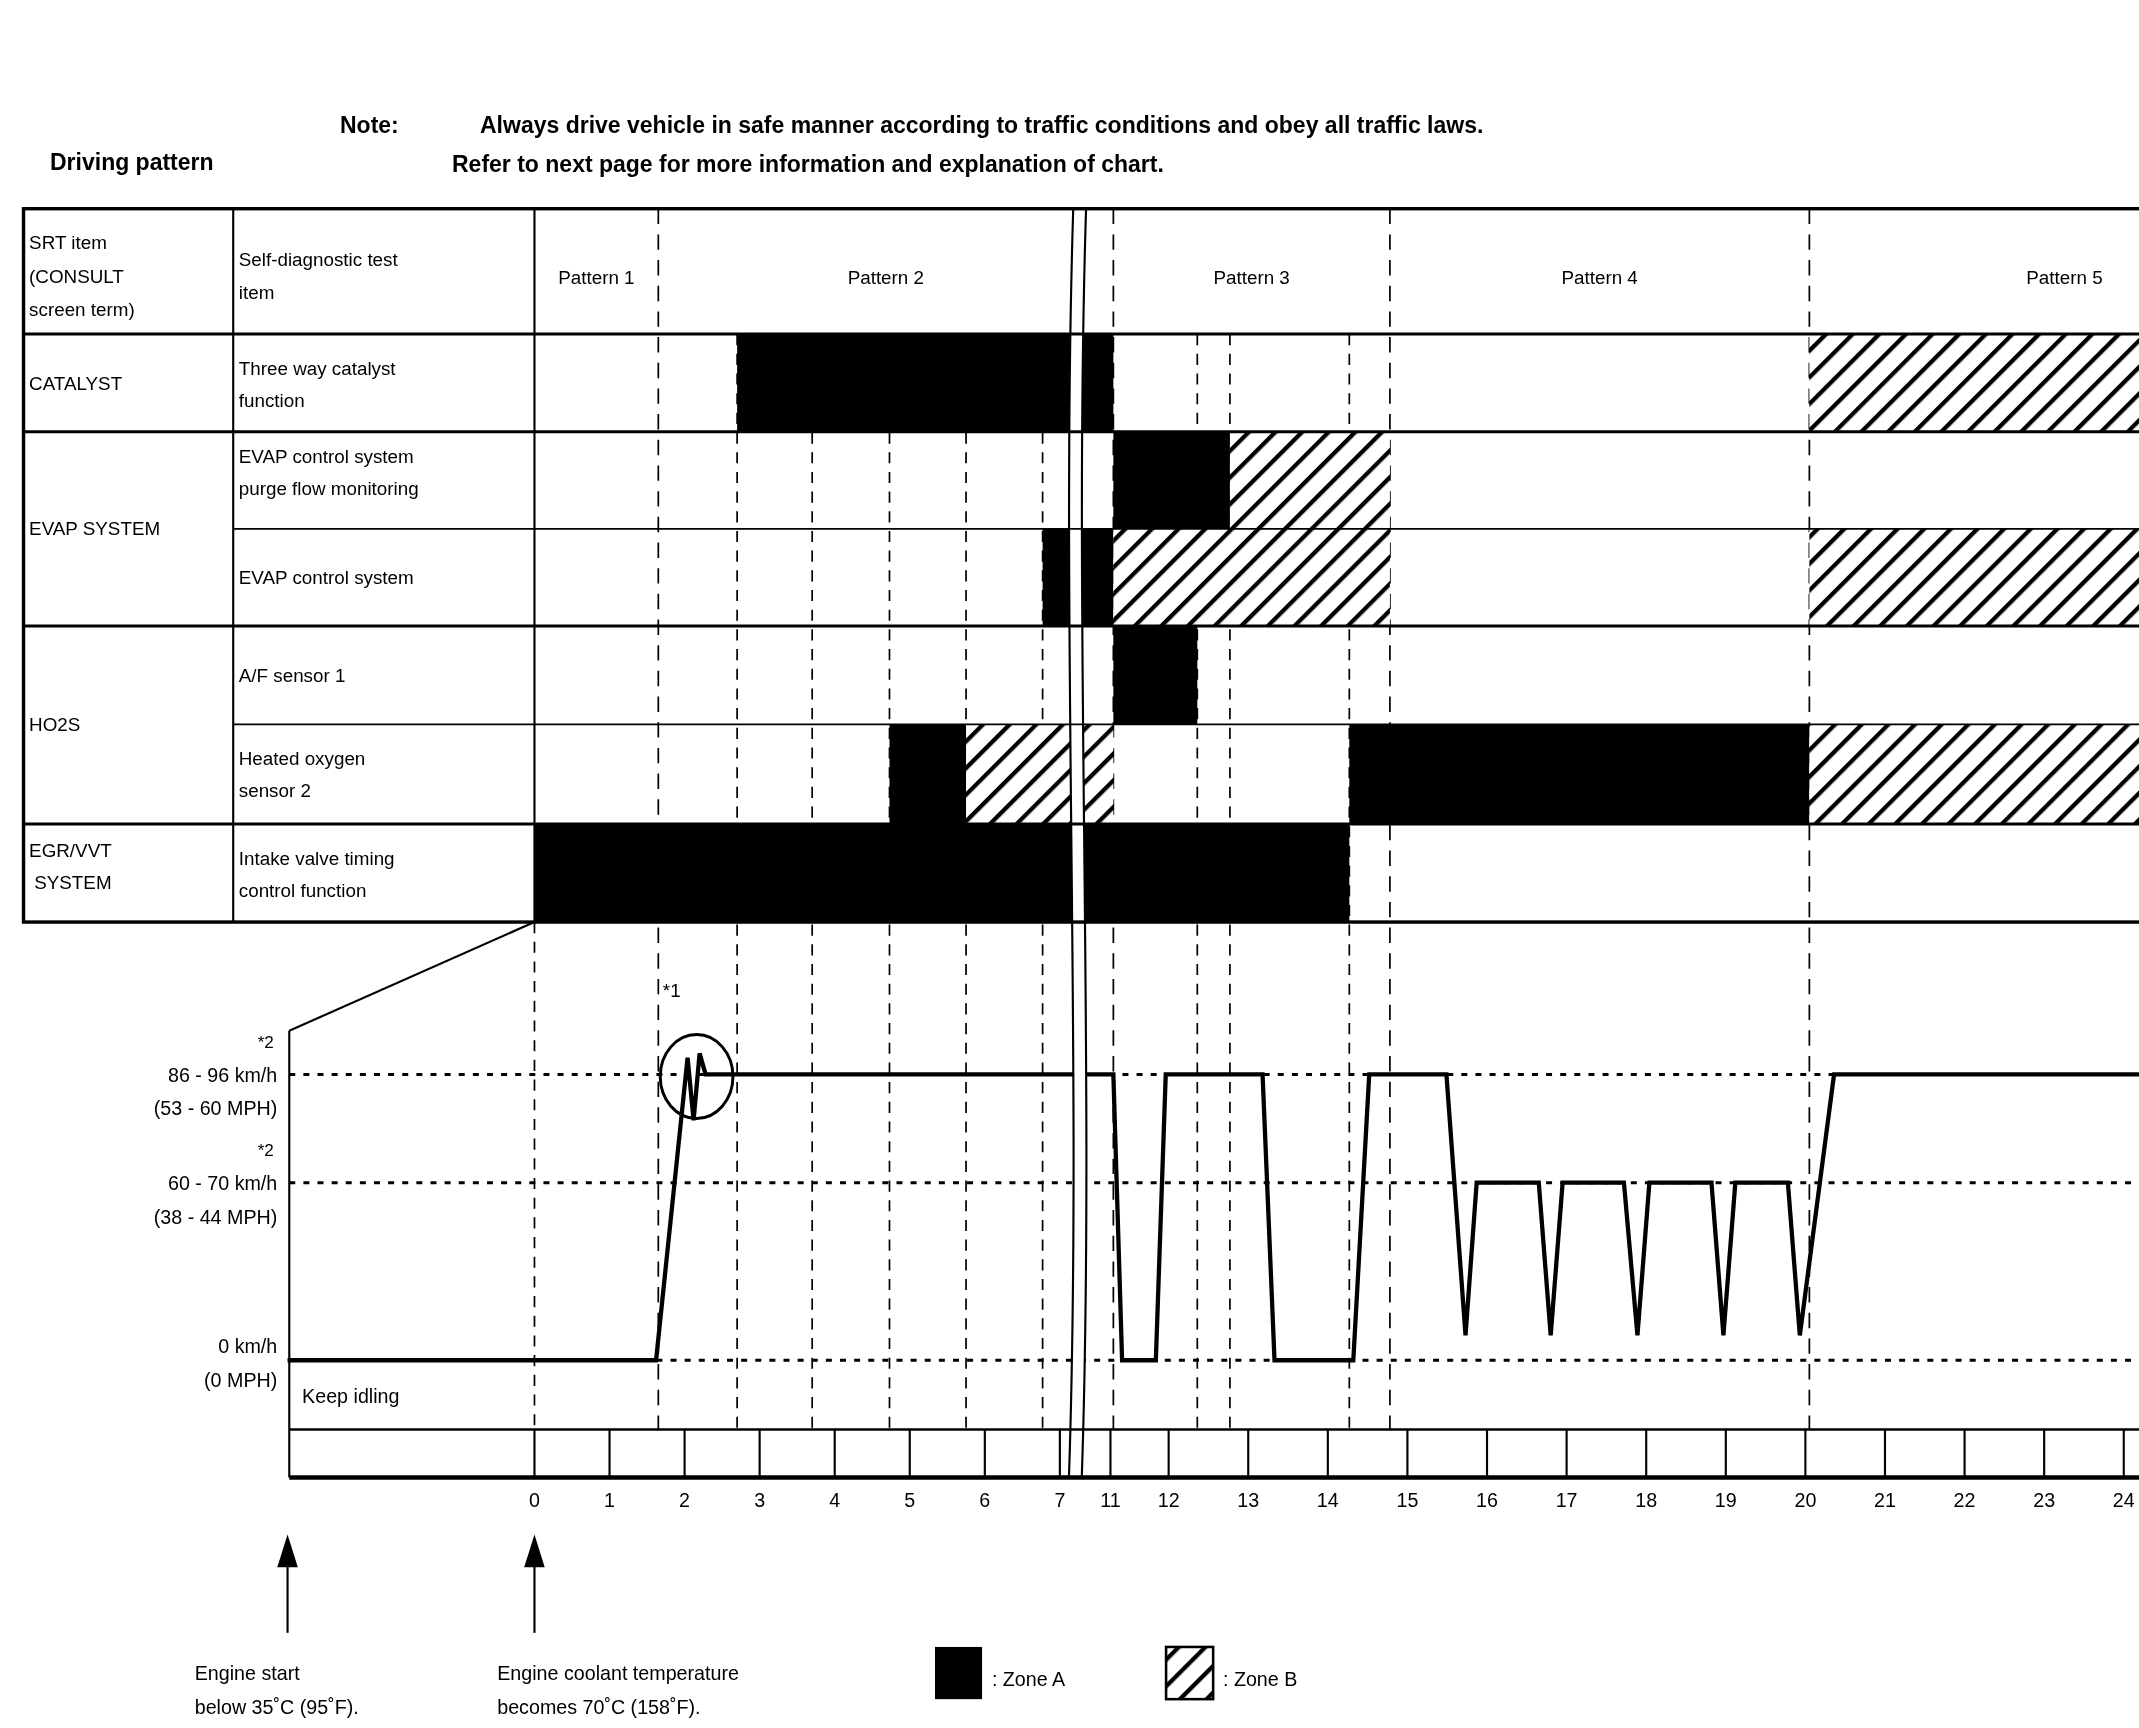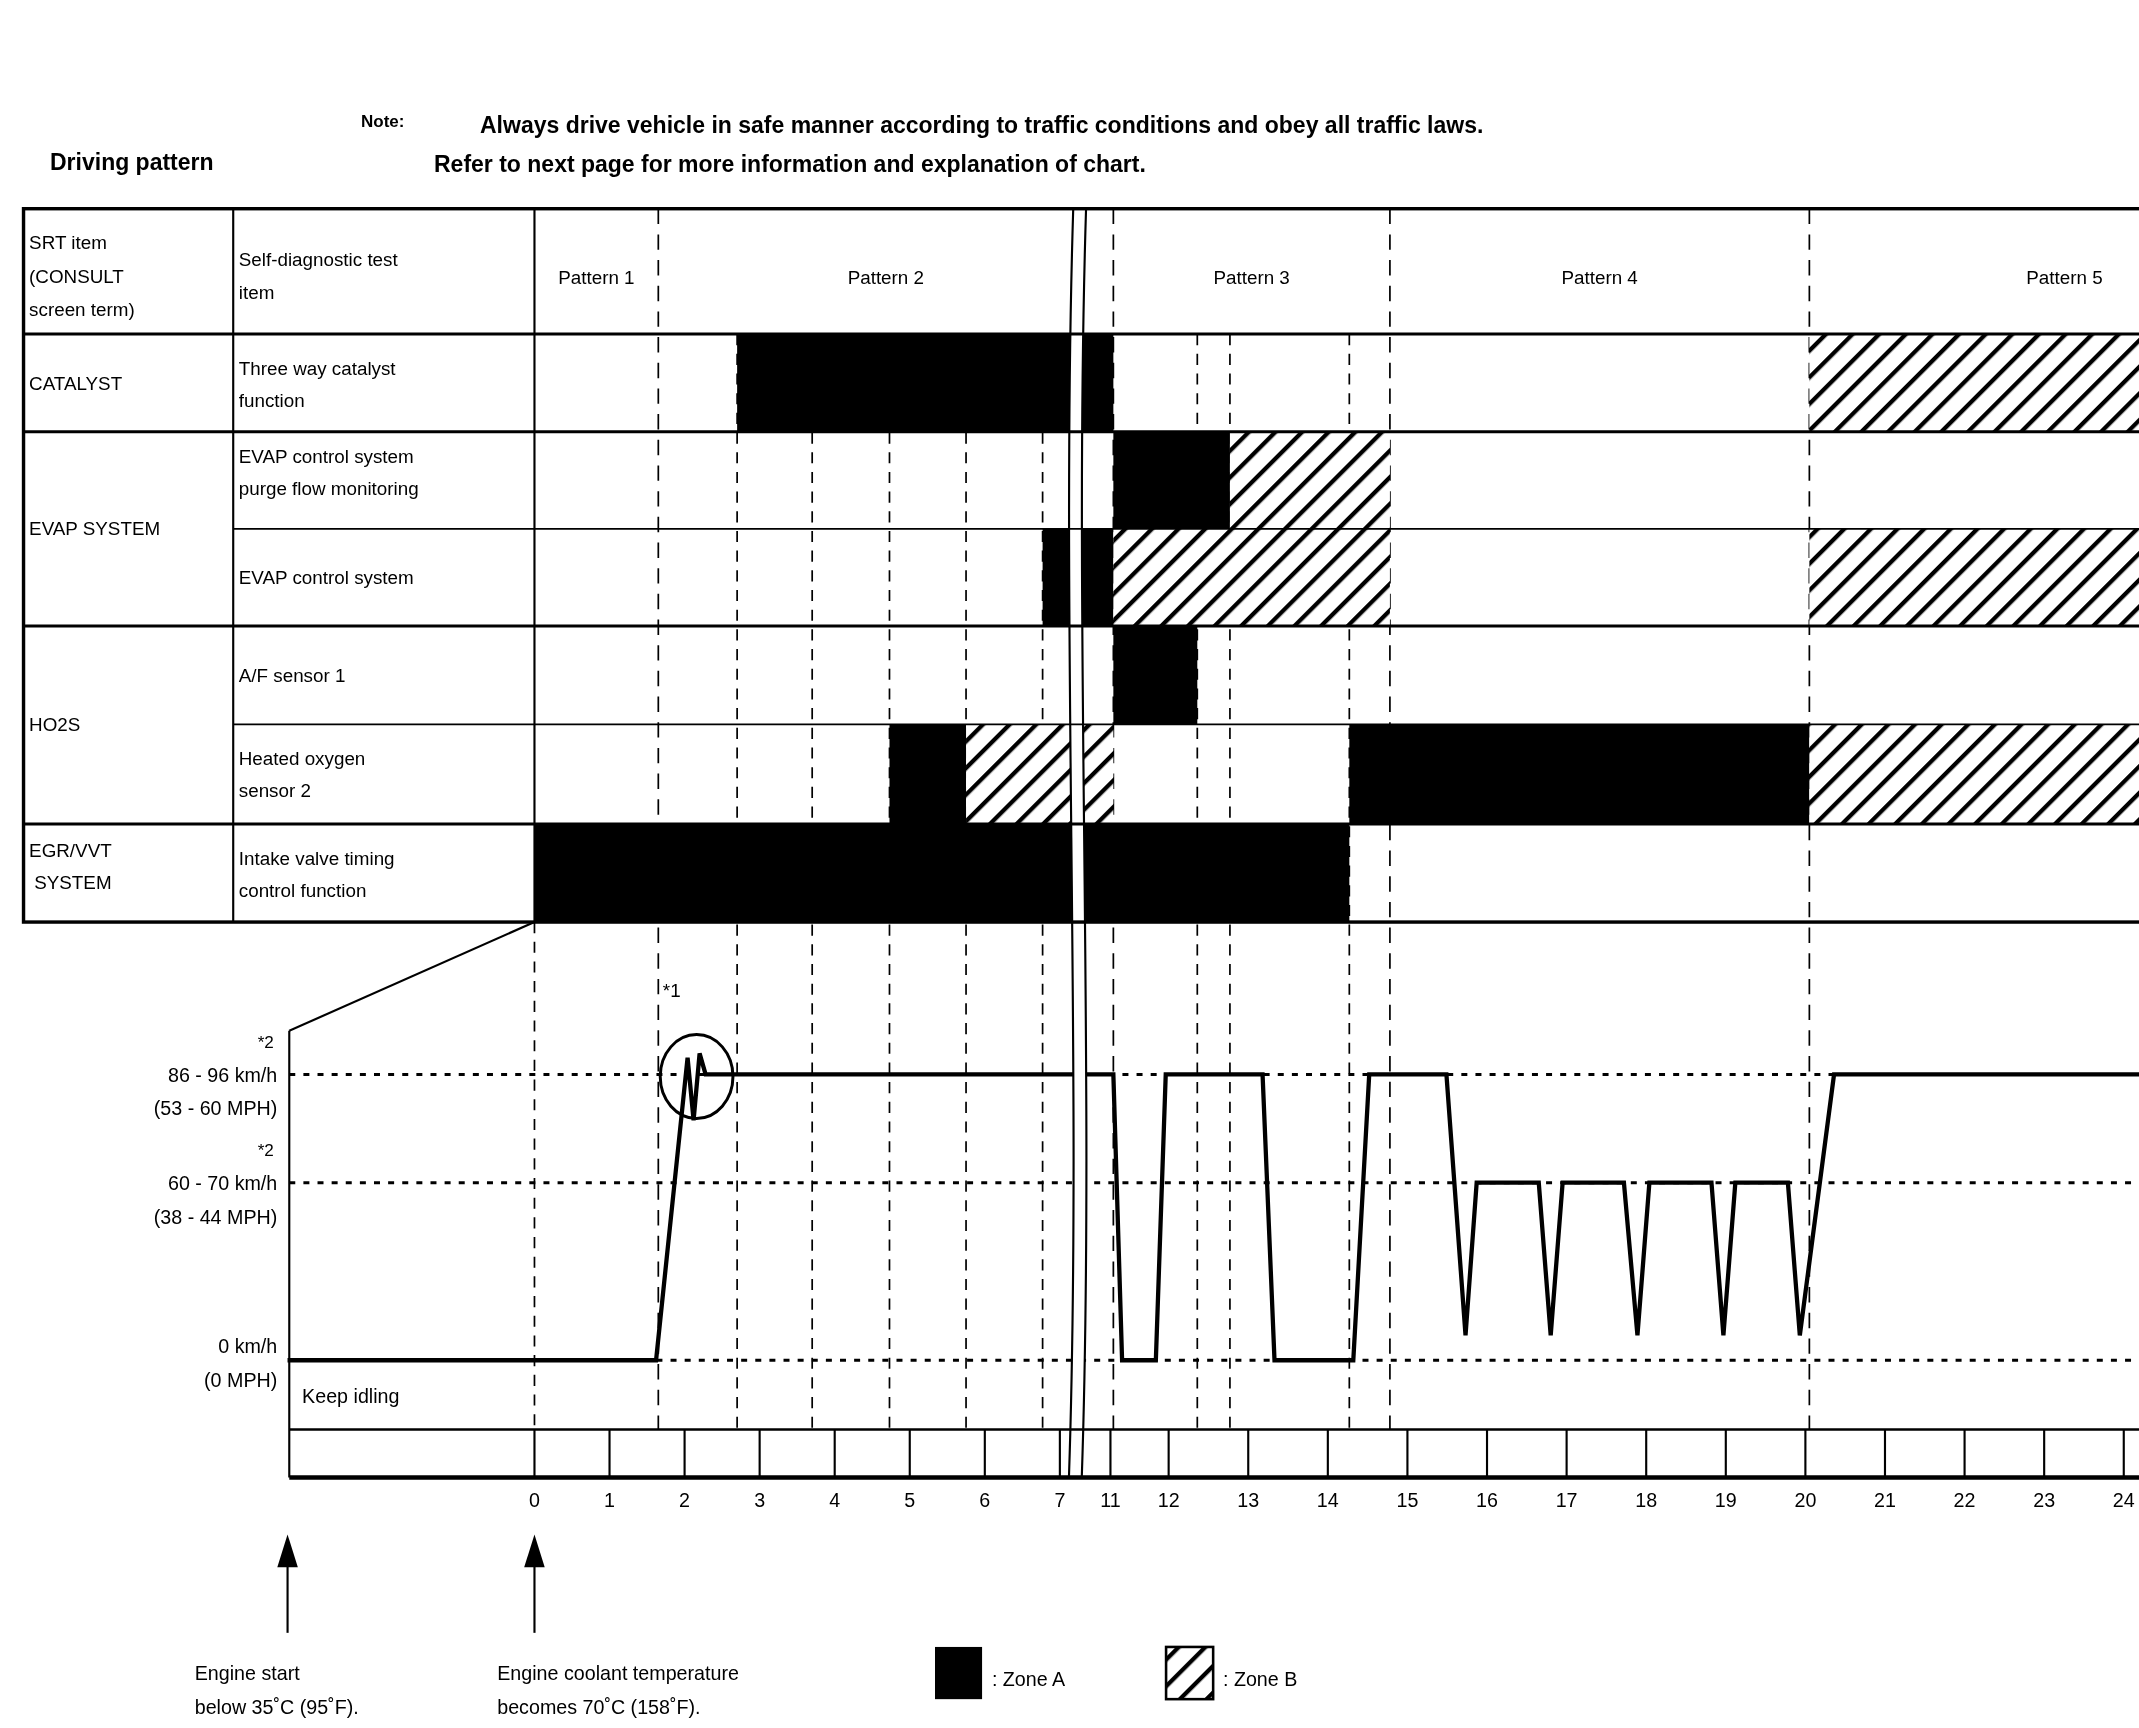--- a/index.html
+++ b/index.html
@@ -8,23 +8,23 @@
   .abs{position:absolute;white-space:nowrap;}
   .bold{font-weight:bold;}
   #fig{position:absolute;left:0;top:0;}
 </style>
 </head>
 <body>
 
 <div class="page">
   <div class="abs bold" style="left:22px;top:149px;font-size:23px;margin-left:28px;">Driving pattern</div>
   <div>
-    <div class="abs bold" style="left:340px;top:112px;font-size:17px;margin-left:21px;">Note:</div>
+    <div class="abs bold" style="left:340px;top:112px;font-size:23px;">Note:</div>
     <div class="abs bold" style="left:434px;top:112px;font-size:23px;margin-left:46px;">Always drive vehicle in safe manner according to traffic conditions and obey all traffic laws.</div>
-    <div class="abs bold" style="left:434px;top:151px;font-size:23px;">Refer to next page for more information and explanation of chart.</div>
+    <div class="abs bold" style="left:452px;top:151px;font-size:23px;">Refer to next page for more information and explanation of chart.</div>
   </div>
   <svg id="fig" width="2342" height="1729" viewBox="0 0 5473 4039">
       <defs>
         <pattern id="hb" width="44" height="44" patternUnits="userSpaceOnUse" patternTransform="rotate(45)">
           <rect width="44" height="44" fill="#ffffff"></rect>
           <rect width="10" height="44" fill="#000000"></rect>
         </pattern>
       </defs>
       <line x1="1538.4099999999999" x2="1538.4099999999999" y1="487" y2="3340" stroke="#000000" stroke-width="4" stroke-dasharray="36 24"></line>
       <line x1="2601.8" x2="2601.8" y1="487" y2="3340" stroke="#000000" stroke-width="4" stroke-dasharray="36 24"></line>

